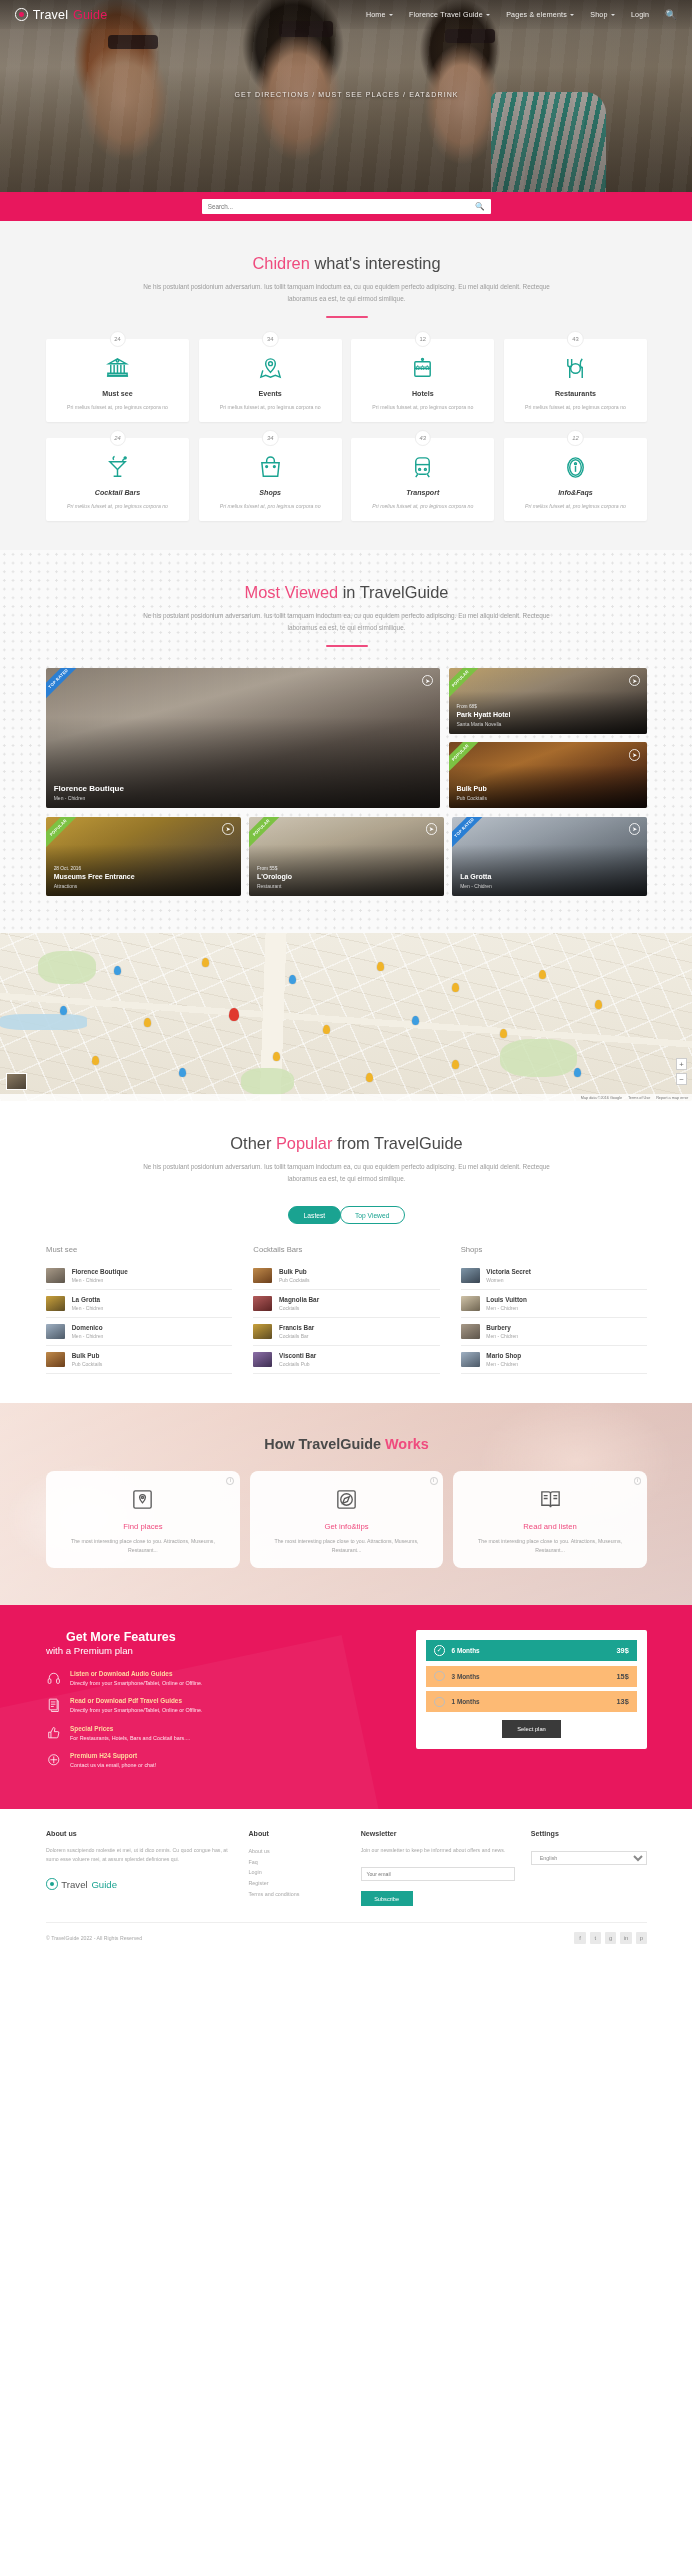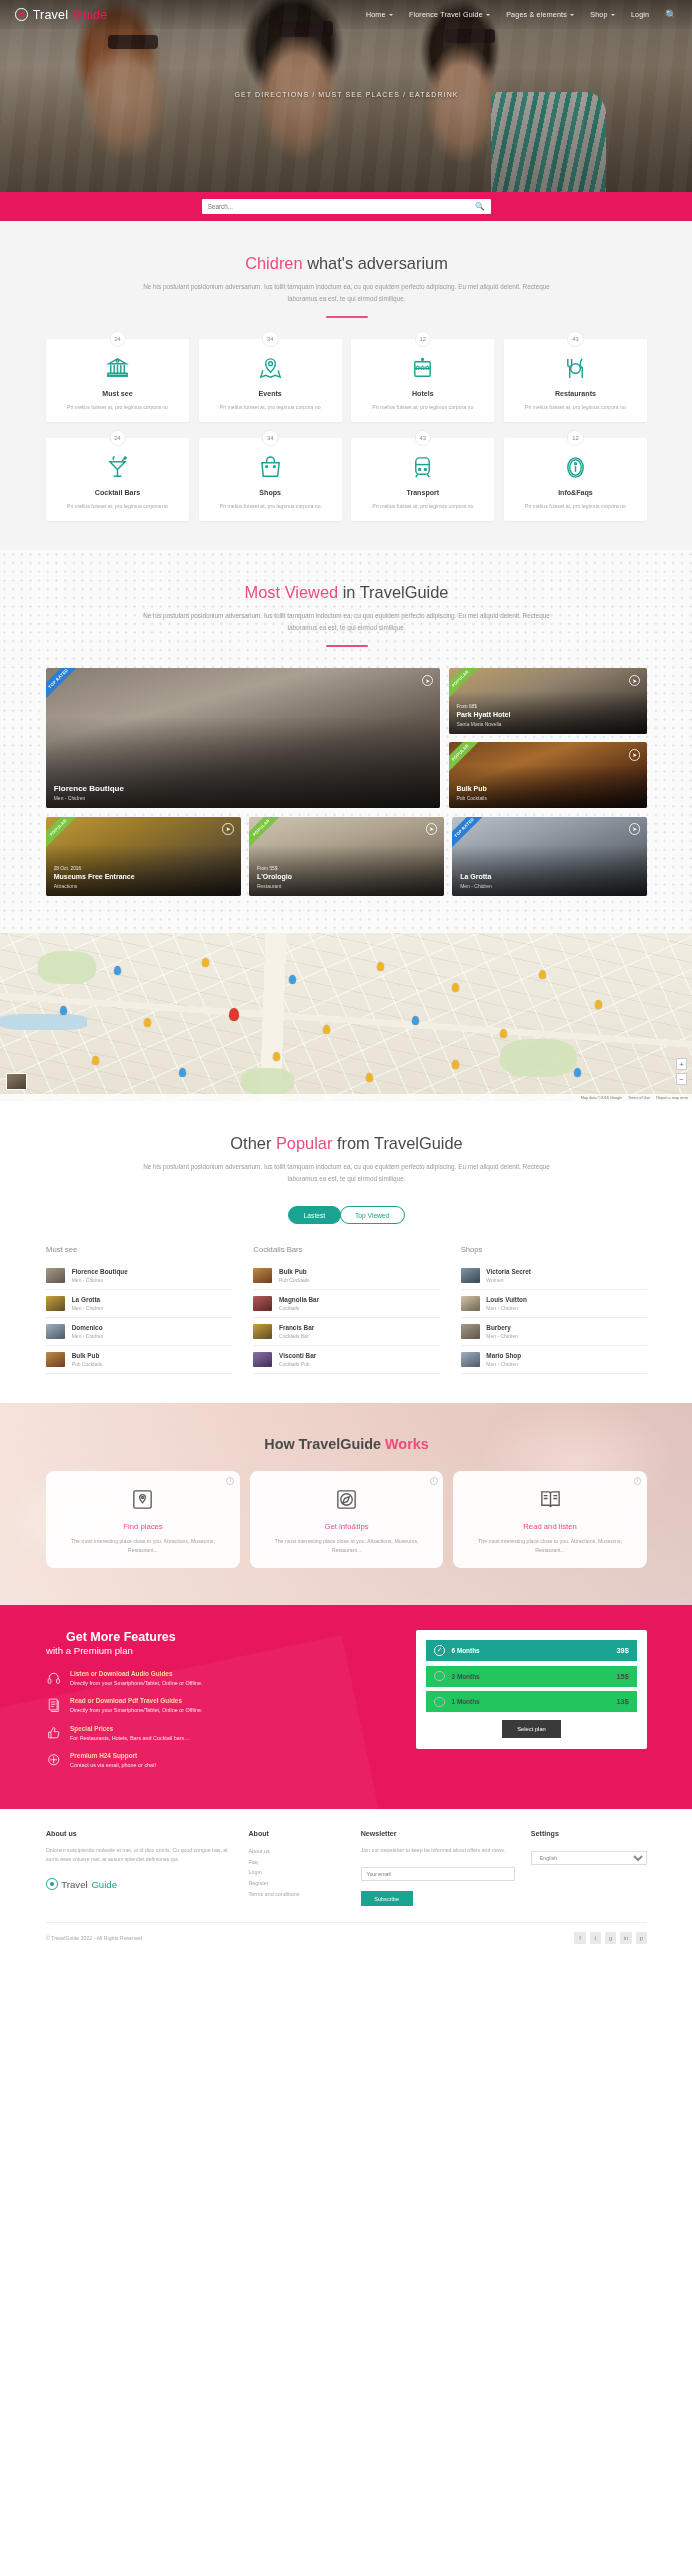--- a/index.html
+++ b/index.html
@@ -105,21 +105,21 @@
     font-size:6.4px; color:#9b9b9b; line-height:1.85;
     max-width:414px; margin:0 auto;
   }
   .rule { width:42px; height:1.9px; background:#ef4b7e; margin:11.5px auto 0; border-radius:1px; }
 
   
   .catgrid {
     display:grid; grid-template-columns:repeat(4,1fr); gap:9.6px;
     padding:0 46px;
   }
-  .catgrid + .catgrid { margin-top:15.4px; }
+  .catgrid + .catgrid { margin-top:15.4px;font-style:italic; }
   .cat {
     background:#fff; border-radius:1.9px; padding:17.3px 7.7px 11.5px;
     text-align:center; position:relative; box-shadow:0 1px 1.9px rgba(0,0,0,.05);
   }
   .cat-badge {
     position:absolute; top:-7.7px; left:50%; transform:translateX(-50%);
     width:16.4px; height:16.4px; border-radius:50%; background:#fff;
     border:1px solid #ededed; color:#8a8a8a; font-size:5.8px;
     display:flex; align-items:center; justify-content:center;
   }
@@ -275,21 +275,21 @@
   .prem-h2 { color:#fff; font-size:9.6px; font-weight:400; margin-bottom:13.5px; }
   .feat { display:flex; gap:8.7px; margin-bottom:10.6px; align-items:flex-start; }
   .feat-ico { width:15.4px; flex:0 0 15.4px; display:flex; justify-content:center; padding-top:1px; }
   .feat-ico svg { stroke:#fff; fill:none; stroke-width:1.4; }
   .feat-t { font-size:6.4px; font-weight:700; color:#ffd9a0; margin-bottom:1.9px; }
   .feat-d { font-size:5.4px; color:#ffe3ec; line-height:1.5; }
   .prem-right { flex:0 0 231px; position:relative; z-index:2; }
   .plans { background:#fff; border-radius:1.9px; padding:9.6px; }
   .plan {
     display:flex; align-items:center; height:21px; padding:0 8.7px;
-    margin-bottom:4.8px; background:#22c55e; color:#4a4a4a; cursor:pointer;
+    margin-bottom:4.8px; background:#fdba74; color:#4a4a4a; cursor:pointer;
   }
   .plan-on { background:#1aa391; color:#fff; }
   .plan-radio {
     width:10.6px; height:10.6px; border-radius:50%; border:1.2px solid #bdbdbd;
     margin-right:6.7px; flex:0 0 10.6px; display:flex; align-items:center; justify-content:center;
   }
   .plan-on .plan-radio { border-color:#fff; color:#fff; font-size:6.7px; }
   .plan-label { font-size:6.4px; font-weight:700; }
   .plan-price { margin-left:auto; font-size:7.3px; font-weight:700; }
   .selectbtn {
@@ -383,21 +383,21 @@
   <section class="searchband">
     <div class="searchbox">
       <input type="text" placeholder="Search..." style="">
       <span class="search-ico">🔍</span>
     </div>
   </section>
 
   <section class="sec sec-grey">
     <div class="sec-head">
       <h2 class="sec-title">
-        <span class="accent">Chidren</span><span> what's adversarium</span>
+        <span class="accent">Chidren</span><span> what's interesting</span>
       </h2>
       <p class="sec-sub">Ne his postulant posidonium adversarium. Ius tollit tamquam indoctum ea, cu quo equidem perfecto adipiscing. Eu mel aliquid delenit. Recteque laboramus ea est, te qui eirmod similique.</p>
       <div class="rule"></div>
     </div>
 
     <div class="catgrid">
       <div class="cat">
         <div class="cat-badge">24</div>
         <div class="cat-icon">
           <svg width="25" height="25" viewBox="0 0 26 26">

